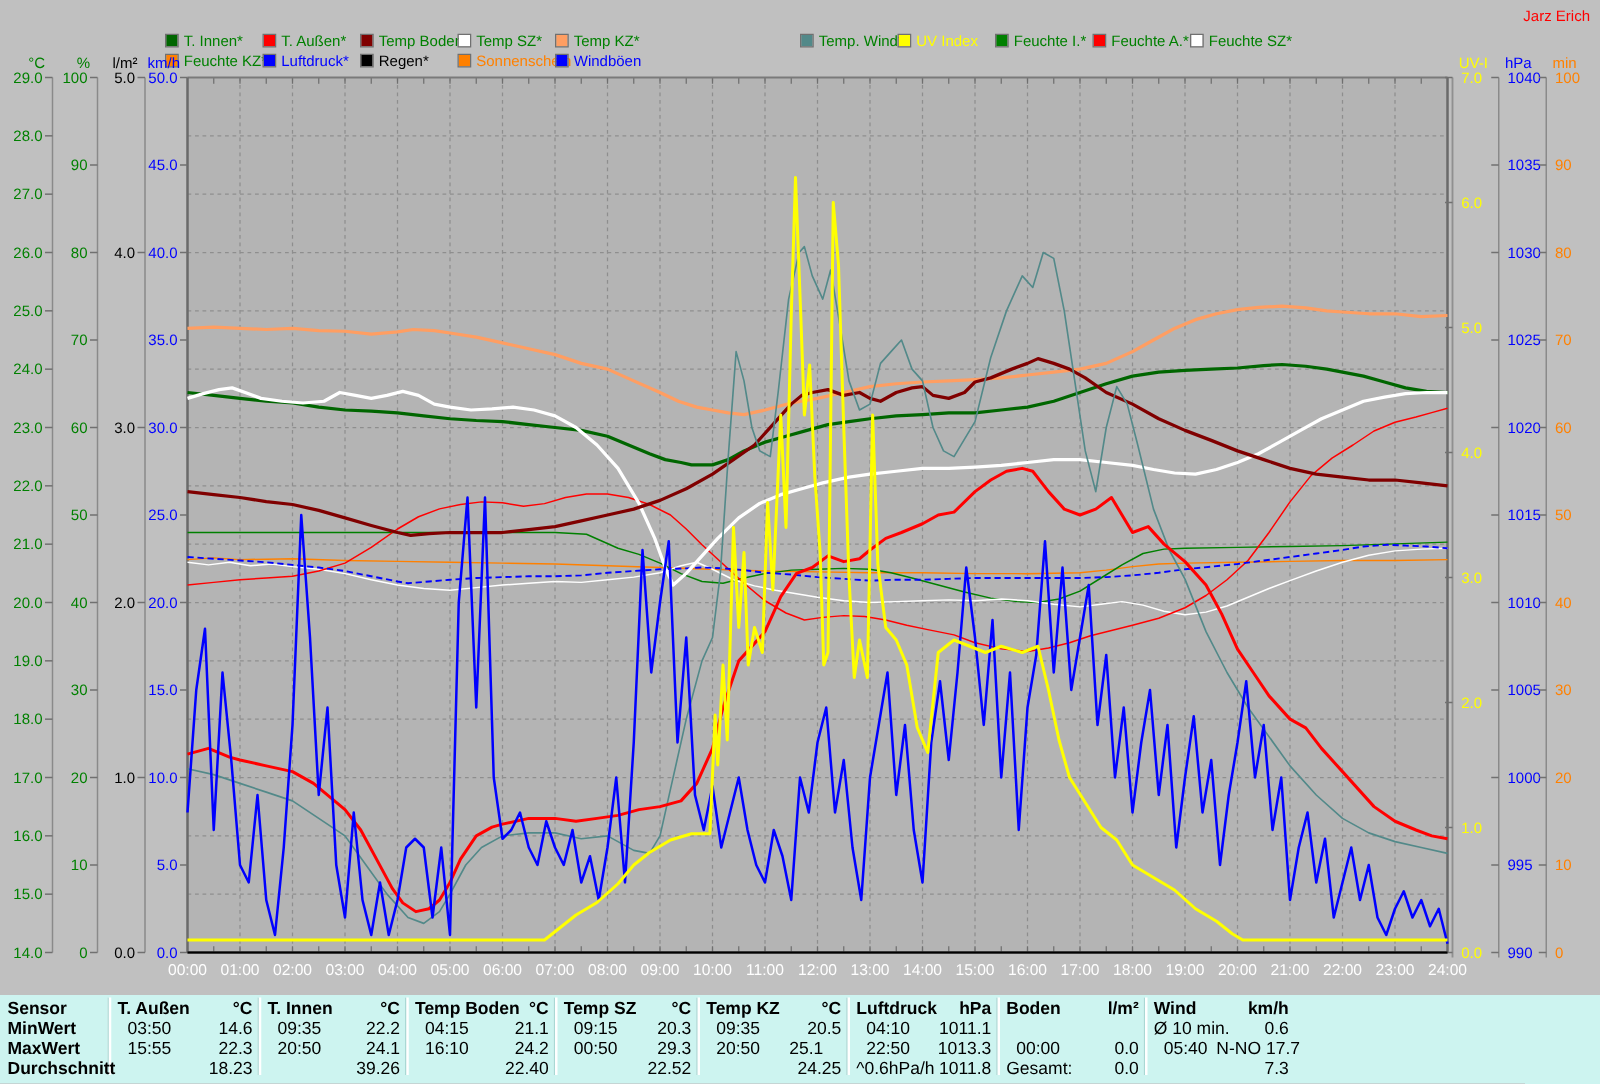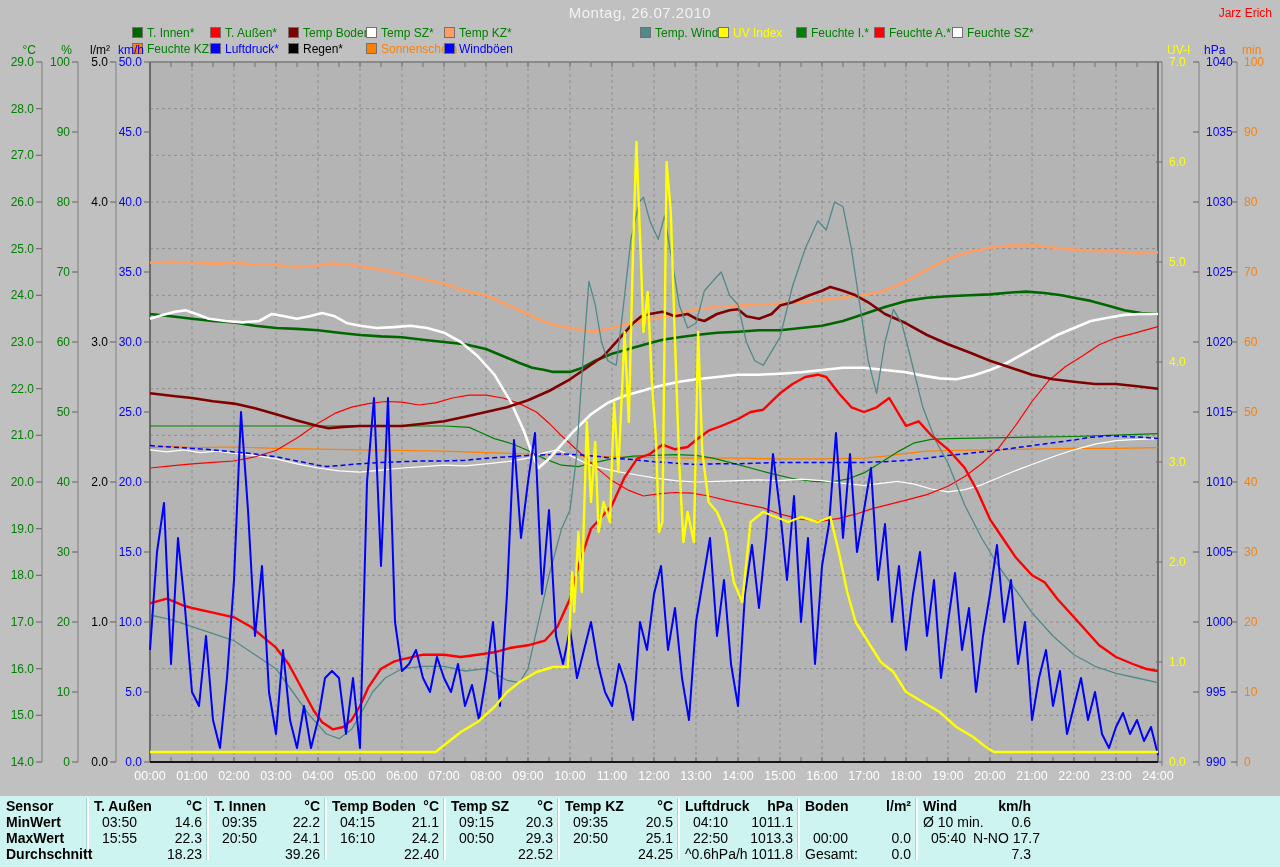--- a/index.html
+++ b/index.html
@@ -17,21 +17,20 @@
            background:#cdf4f0;font-size:14px;color:#000;}
   .wxtable span{position:absolute;line-height:16px;white-space:nowrap;}
   .wxtable .b{font-weight:bold;}
   .wxtable .sep{position:absolute;width:2px;background:#ffffff;
                 border-left:1px solid #a9d8d4;}
 </style>
 </head>
 <body>
 
 <div class="screen">
-  <div class="title">Montag, 26.07.2010</div>
   <div class="author">Jarz Erich</div>
   <div id="legend">
       <div class="legend-item" style="left: 133px; top: 27px;">
         <span class="sq" style="background: rgb(0, 102, 0);"></span>
         <span class="lbl" style="color: rgb(0, 128, 0);">T. Innen*</span>
       </div>
       <div class="legend-item" style="left: 211px; top: 27px;">
         <span class="sq" style="background: rgb(255, 0, 0);"></span>
         <span class="lbl" style="color: rgb(0, 128, 0);">T. Außen*</span>
       </div>
@@ -465,21 +464,21 @@
       <span style="left: 459px; top: 18px;">09:15</span>
       <span style="left: 463px; width: 90px; text-align: right; top: 18px;">20.3</span>
       <span style="left: 459px; top: 34px;">00:50</span>
       <span style="left: 463px; width: 90px; text-align: right; top: 34px;">29.3</span>
       <span style="left: 463px; width: 90px; text-align: right; top: 50px;">22.52</span>
       <span class="b" style="left: 565px; top: 2px;">Temp KZ</span>
       <span class="b" style="left: 613px; width: 60px; text-align: right; top: 2px;">°C</span>
       <span style="left: 573px; top: 18px;">09:35</span>
       <span style="left: 583px; width: 90px; text-align: right; top: 18px;">20.5</span>
       <span style="left: 573px; top: 34px;">20:50</span>
-      <span style="left: 583px; width: 90px; text-align: right; top: 34px;">25.1</span>
+      <span style="left: 583px; width: 90px; text-align: center; top: 34px; padding-left: 17px;">25.1</span>
       <span style="left: 583px; width: 90px; text-align: right; top: 50px;">24.25</span>
       <span class="b" style="left: 685px; top: 2px;">Luftdruck</span>
       <span class="b" style="left: 733px; width: 60px; text-align: right; top: 2px;">hPa</span>
       <span style="left: 693px; top: 18px;">04:10</span>
       <span style="left: 703px; width: 90px; text-align: right; top: 18px;">1011.1</span>
       <span style="left: 693px; top: 34px;">22:50</span>
       <span style="left: 703px; width: 90px; text-align: right; top: 34px;">1013.3</span>
       <span style="left: 685px; top: 50px;">^0.6hPa/h</span>
       <span style="left: 703px; width: 90px; text-align: right; top: 50px;">1011.8</span>
       <span class="b" style="left: 805px; top: 2px;">Boden</span>

